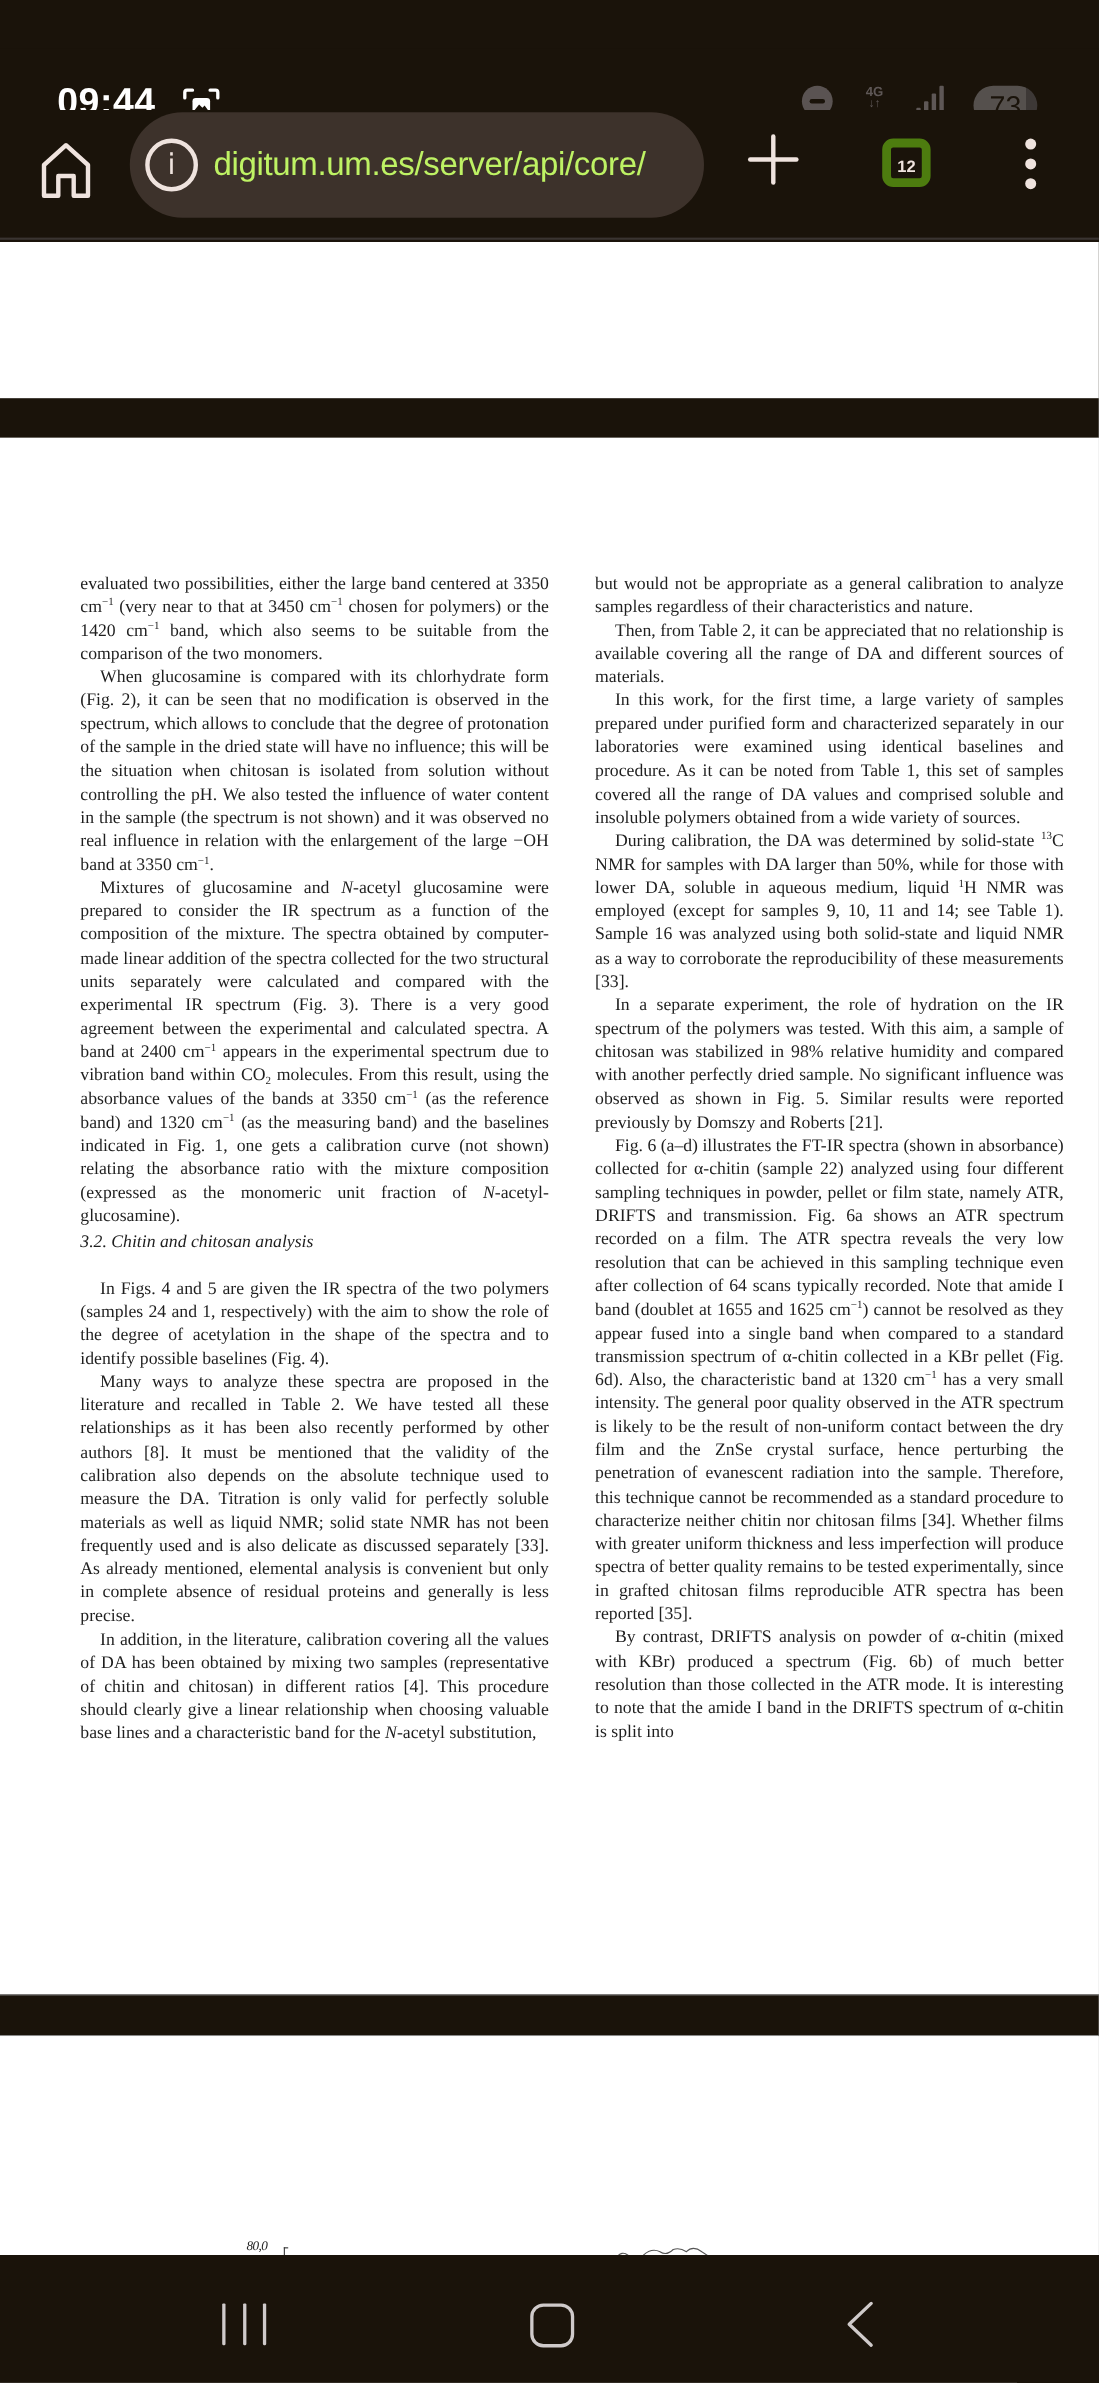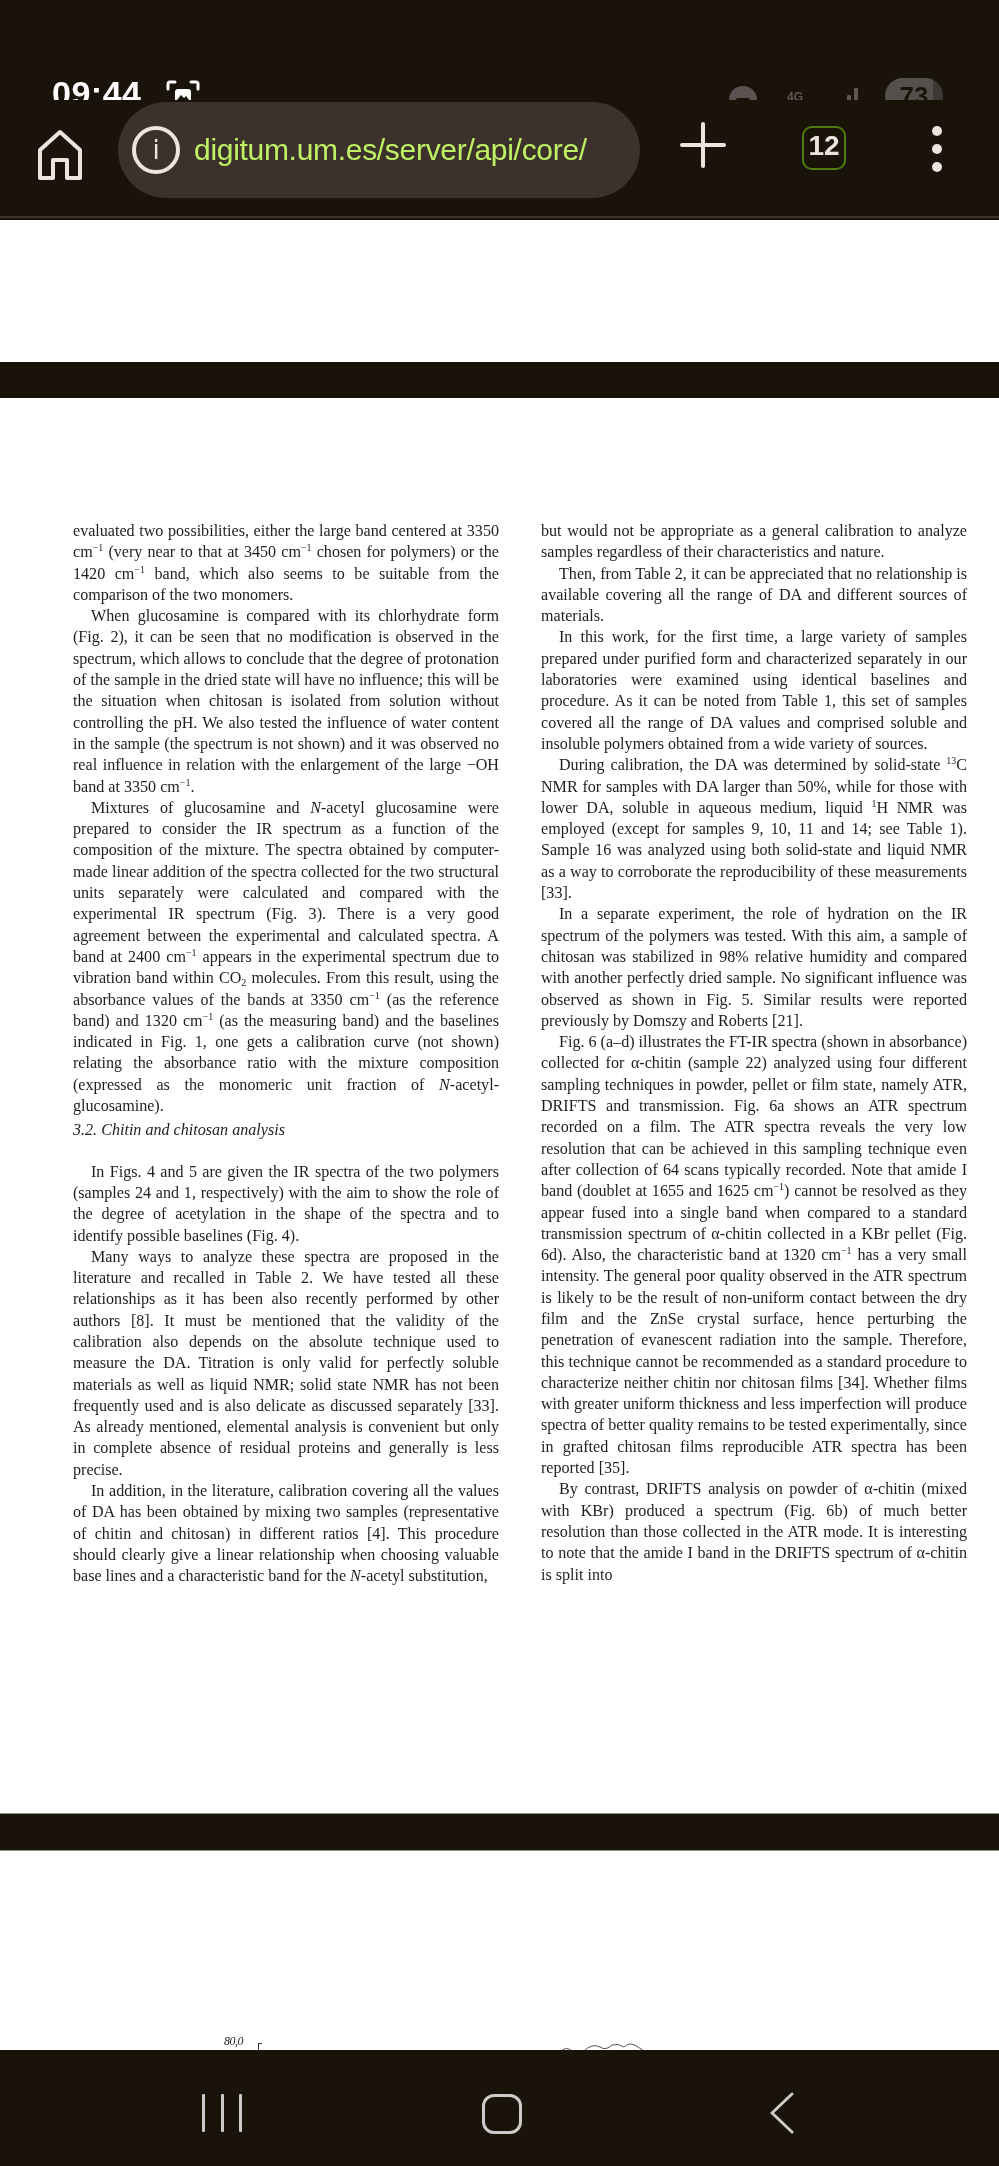--- a/index.html
+++ b/index.html
@@ -3,39 +3,39 @@
   <meta charset="utf-8">
   <style>
     * { box-sizing: border-box; margin: 0; padding: 0; }
     html, body { width: 999px; height: 2166px; overflow: hidden; background: #1a130a; }
     body { position: relative; font-family: "Liberation Sans", sans-serif; }
 
     
     .statusbar { position: absolute; left: 0; top: 0; width: 999px; height: 100px; background: #1a130a; margin-top: 44px; }
     .sb-time { position: absolute; left: 52px; top: 30px; color: #ffffff; font-size: 34px; font-weight: 600; letter-spacing: 0.5px; }
     .sb-shot { position: absolute; left: 166px; top: 36px; width: 34px; height: 32px; }
-    .sb-right { position: absolute; right: 56px; top: 34px; height: 36px; display: flex; align-items: flex-end; gap: 27px; }
+    .sb-right { position: absolute; right: 56px; top: 34px; height: 36px; display: flex; align-items: flex-start; gap: 27px; }
     .sb-dnd { width: 28px; height: 28px; border-radius: 50%; background: #5a5352; position: relative; }
     .sb-dnd::after { content: ""; position: absolute; left: 7px; right: 7px; top: 12px; height: 4px; background: #1a130a; border-radius: 2px; }
     .sb-4g { color: #5e5756; font-size: 12px; font-weight: 700; line-height: 11px; text-align: center; width: 22px; }
     .sb-signal { display: flex; align-items: flex-end; gap: 3px; height: 26px; }
     .sb-signal span { display: block; width: 4px; background: #5e5756; border-radius: 1px; }
-    .sb-battery { width: 58px; height: 36px; border-radius: 18px; background: linear-gradient(90deg, #55504d 0%, #55504d 82%, #3d3836 82%); color: #1a130a; font-size: 26px; font-weight: 700; text-align: center; line-height: 36px; }
+    .sb-battery { width: 58px; height: 36px; border-radius: 18px; background: linear-gradient(90deg, #55504d 0%, #55504d 82%, #3d3836 82%); color: #1a130a; font-size: 26px; font-weight: 400; text-align: center; line-height: 36px; }
 
     
     .toolbar { position: absolute; left: 0; top: 100px; width: 999px; height: 118px; background: #1a130a; border-bottom: 2px solid #3a3431; }
     .tb-home { position: absolute; left: 36px; top: 28px; width: 48px; height: 52px; }
     .urlbar { position: absolute; left: 118px; top: 2px; width: 522px; height: 96px; border-radius: 48px; background: #3d322b; display: flex; align-items: center; }
     .url-info { margin-left: 14px; width: 48px; height: 48px; border: 4px solid #efe3de; border-radius: 50%; color: #efe3de; font-family: "DejaVu Sans", sans-serif; font-size: 26px; text-align: center; line-height: 40px; font-weight: 400; }
     .url-text { margin-left: 14px; color: #bef264; font-size: 30px; white-space: nowrap; overflow: hidden; width: 438px; letter-spacing: -0.3px; }
     .tb-plus { position: absolute; left: 680px; top: 22px; width: 46px; height: 46px; }
     .tb-plus::before, .tb-plus::after { content: ""; position: absolute; background: #efe3de; border-radius: 2px; }
     .tb-plus::before { left: 21px; top: 0; width: 4px; height: 46px; }
     .tb-plus::after { left: 0; top: 21px; width: 46px; height: 4px; }
-    .tb-tabs { position: absolute; left: 802px; top: 26px; width: 44px; height: 44px; border: 2px solid #4d7c0f; border-radius: 10px; color: #efe3de; font-size: 28px; font-weight: 700; text-align: center; line-height: 36px; }
+    .tb-tabs { position: absolute; left: 802px; top: 26px; width: 44px; height: 44px; border: 8px solid #4d7c0f; border-radius: 10px; color: #efe3de; font-size: 15px; font-weight: 700; text-align: center; line-height: 36px; }
     .tb-menu { position: absolute; left: 930px; top: 26px; width: 14px; height: 46px; }
     .tb-menu span { position: absolute; left: 2px; width: 10px; height: 10px; border-radius: 50%; background: #efe3de; }
 
     
     .viewer { position: absolute; left: 0; top: 220px; width: 999px; height: 1830px; background: #ffffff; overflow: hidden; }
     .page-gap { position: absolute; left: 0; width: 999px; background: #1a130a; }
     .page-gap.top { top: 142px; height: 36px; }
     .page-gap.bottom { top: 1593px; height: 38px; border-top: 1px solid #8a8a8a; border-bottom: 1px solid #8a8a8a; }
 
     .page { position: absolute; left: 0; top: 178px; width: 999px; height: 1415px; background: #ffffff; }

